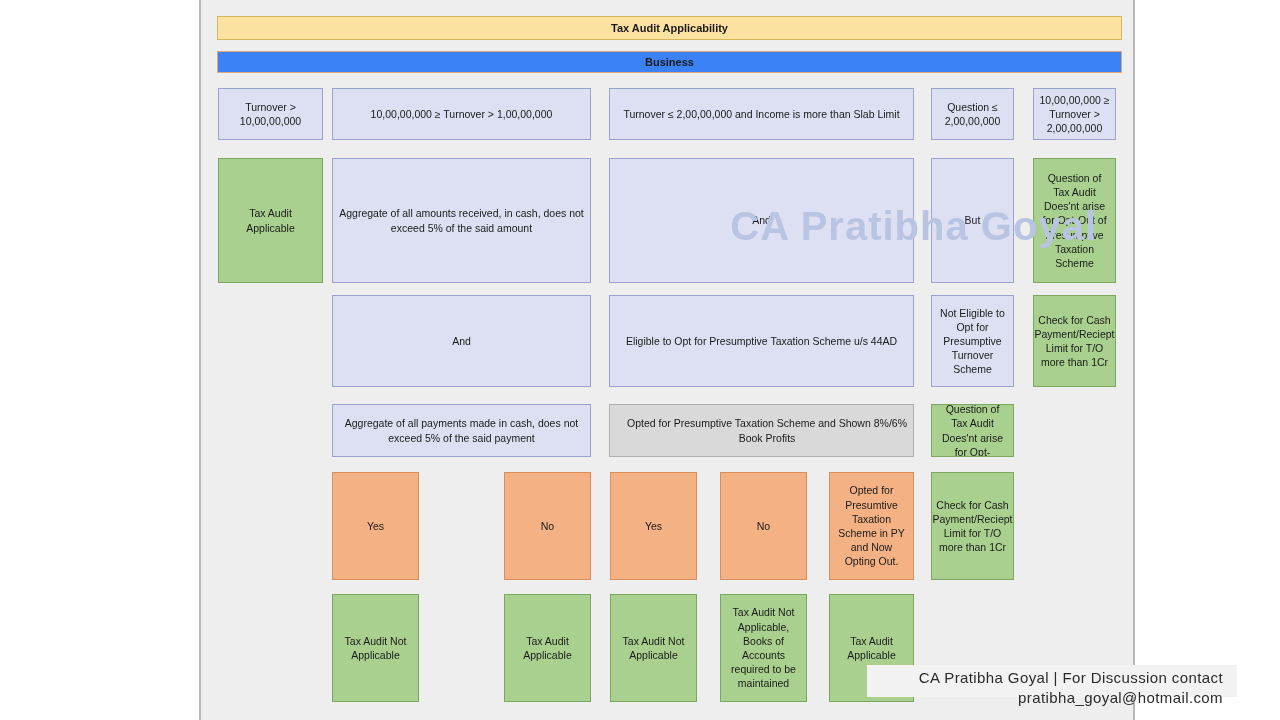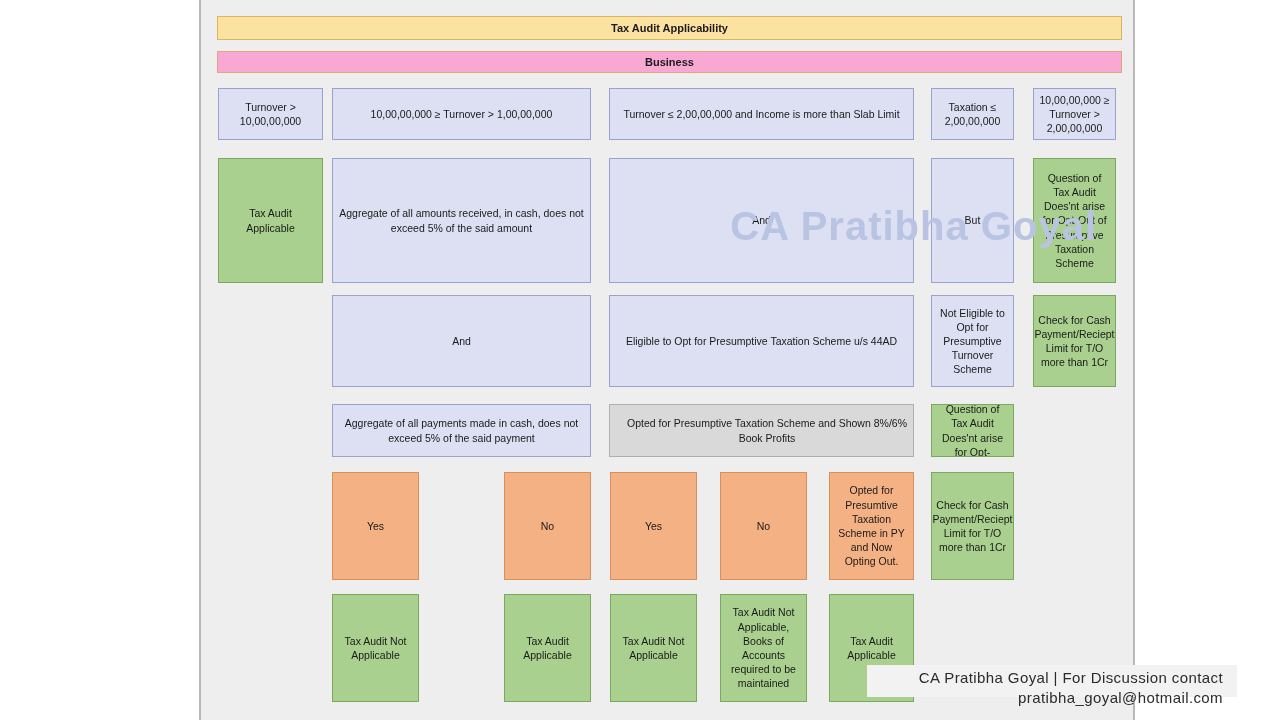--- a/index.html
+++ b/index.html
@@ -40,21 +40,21 @@
     padding: 3px 5px;
     overflow: hidden;
   }
   .title-box {
     background: #fbe2a0;
     border: 1px solid #d9b65a;
     font-weight: bold;
     font-size: 11px;
   }
   .section-box {
-    background: #f9a8d4;
+    background: #3b82f6;
     border: 1px solid #e0a87a;
     font-weight: bold;
     font-size: 11px;
   }
   .blue-box {
     background: #dce0f2;
     border: 1px solid #9aa3cf;
   }
   .green-box {
     background: #a9d08e;
@@ -104,21 +104,21 @@
 <div id="page">
   <div id="slide">
 
     <div class="box title-box" style="left:16px; top:16px; width:905px; height:24px;">Tax Audit Applicability</div>
 
     <div class="box section-box" style="left:16px; top:51px; width:905px; height:22px;">Business</div>
 
     <div class="box blue-box" style="left:17px; top:88px; width:105px; height:52px;">Turnover &gt; 10,00,00,000</div>
     <div class="box blue-box" style="left:131px; top:88px; width:259px; height:52px;">10,00,00,000 ≥ Turnover &gt; 1,00,00,000</div>
     <div class="box blue-box" style="left:408px; top:88px; width:305px; height:52px;">Turnover ≤ 2,00,00,000 and Income is more than Slab Limit</div>
-    <div class="box blue-box" style="left:730px; top:88px; width:83px; height:52px;">Taxation ≤ 2,00,00,000</div>
+    <div class="box blue-box" style="left:730px; top:88px; width:83px; height:52px;">Question ≤ 2,00,00,000</div>
     <div class="box blue-box" style="left:832px; top:88px; width:83px; height:52px;">10,00,00,000 ≥ Turnover &gt; 2,00,00,000</div>
 
     <div class="box green-box" style="left:17px; top:158px; width:105px; height:125px;">Tax Audit Applicable</div>
     <div class="box blue-box" style="left:131px; top:158px; width:259px; height:125px;">Aggregate of all amounts received, in cash, does not exceed 5% of the said amount</div>
     <div class="box blue-box" style="left:408px; top:158px; width:305px; height:125px;">And</div>
     <div class="box blue-box" style="left:730px; top:158px; width:83px; height:125px;">But</div>
     <div class="box green-box" style="left:832px; top:158px; width:83px; height:125px;">Question of Tax Audit Does'nt arise for Opt-Out of Presumptive Taxation Scheme</div>
 
     <div class="box blue-box" style="left:131px; top:295px; width:259px; height:92px;">And</div>
     <div class="box blue-box" style="left:408px; top:295px; width:305px; height:92px;">Eligible to Opt for Presumptive Taxation Scheme u/s 44AD</div>

